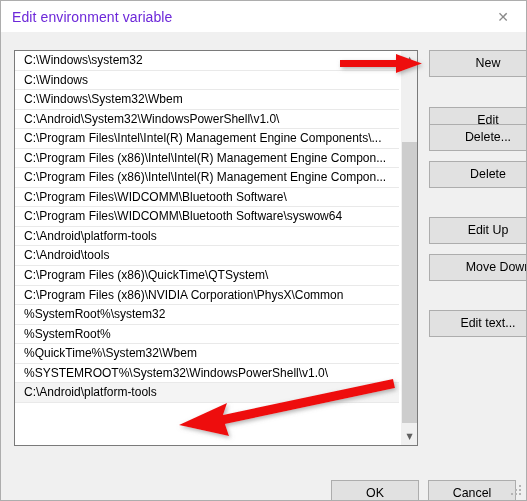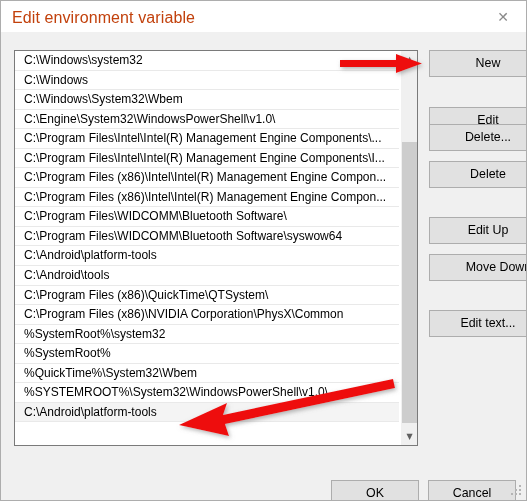--- a/index.html
+++ b/index.html
@@ -33,22 +33,22 @@
     left: 0; top: 0;
     width: 100%;
     height: 31px;
     background: #ffffff;
     box-sizing: border-box;
   }
   .titlebar-text {
     position: absolute;
     left: 11px;
     top: 8px;
-    font-size: 16px;
-    color: #c2410c;
+    font-size: 14px;
+    color: #6d28d9;
     white-space: nowrap;
     letter-spacing: 0.1px;
   }
   .close-btn {
     position: absolute;
     right: 0; top: 0;
     width: 46px;
     height: 31px;
     display: flex;
     align-items: center;
@@ -205,23 +205,22 @@
     </div>
   </div>
 
   <div class="body-area">
 
     <div class="listbox">
       <div class="list-rows" id="list-rows">
           <div class="list-row">C:\Windows\system32</div>
           <div class="list-row">C:\Windows</div>
           <div class="list-row">C:\Windows\System32\Wbem</div>
-          <div class="list-row">C:\Engine\System32\WindowsPowerShell\v1.0\</div>
+          <div class="list-row">C:\Android\System32\WindowsPowerShell\v1.0\</div>
           <div class="list-row">C:\Program Files\Intel\Intel(R) Management Engine Components\...</div>
-          <div class="list-row">C:\Program Files\Intel\Intel(R) Management Engine Components\I...</div>
           <div class="list-row">C:\Program Files (x86)\Intel\Intel(R) Management Engine Compon...</div>
           <div class="list-row">C:\Program Files (x86)\Intel\Intel(R) Management Engine Compon...</div>
           <div class="list-row">C:\Program Files\WIDCOMM\Bluetooth Software\</div>
           <div class="list-row">C:\Program Files\WIDCOMM\Bluetooth Software\syswow64</div>
           <div class="list-row">C:\Android\platform-tools</div>
           <div class="list-row">C:\Android\tools</div>
           <div class="list-row">C:\Program Files (x86)\QuickTime\QTSystem\</div>
           <div class="list-row">C:\Program Files (x86)\NVIDIA Corporation\PhysX\Common</div>
           <div class="list-row">%SystemRoot%\system32</div>
           <div class="list-row">%SystemRoot%</div>

